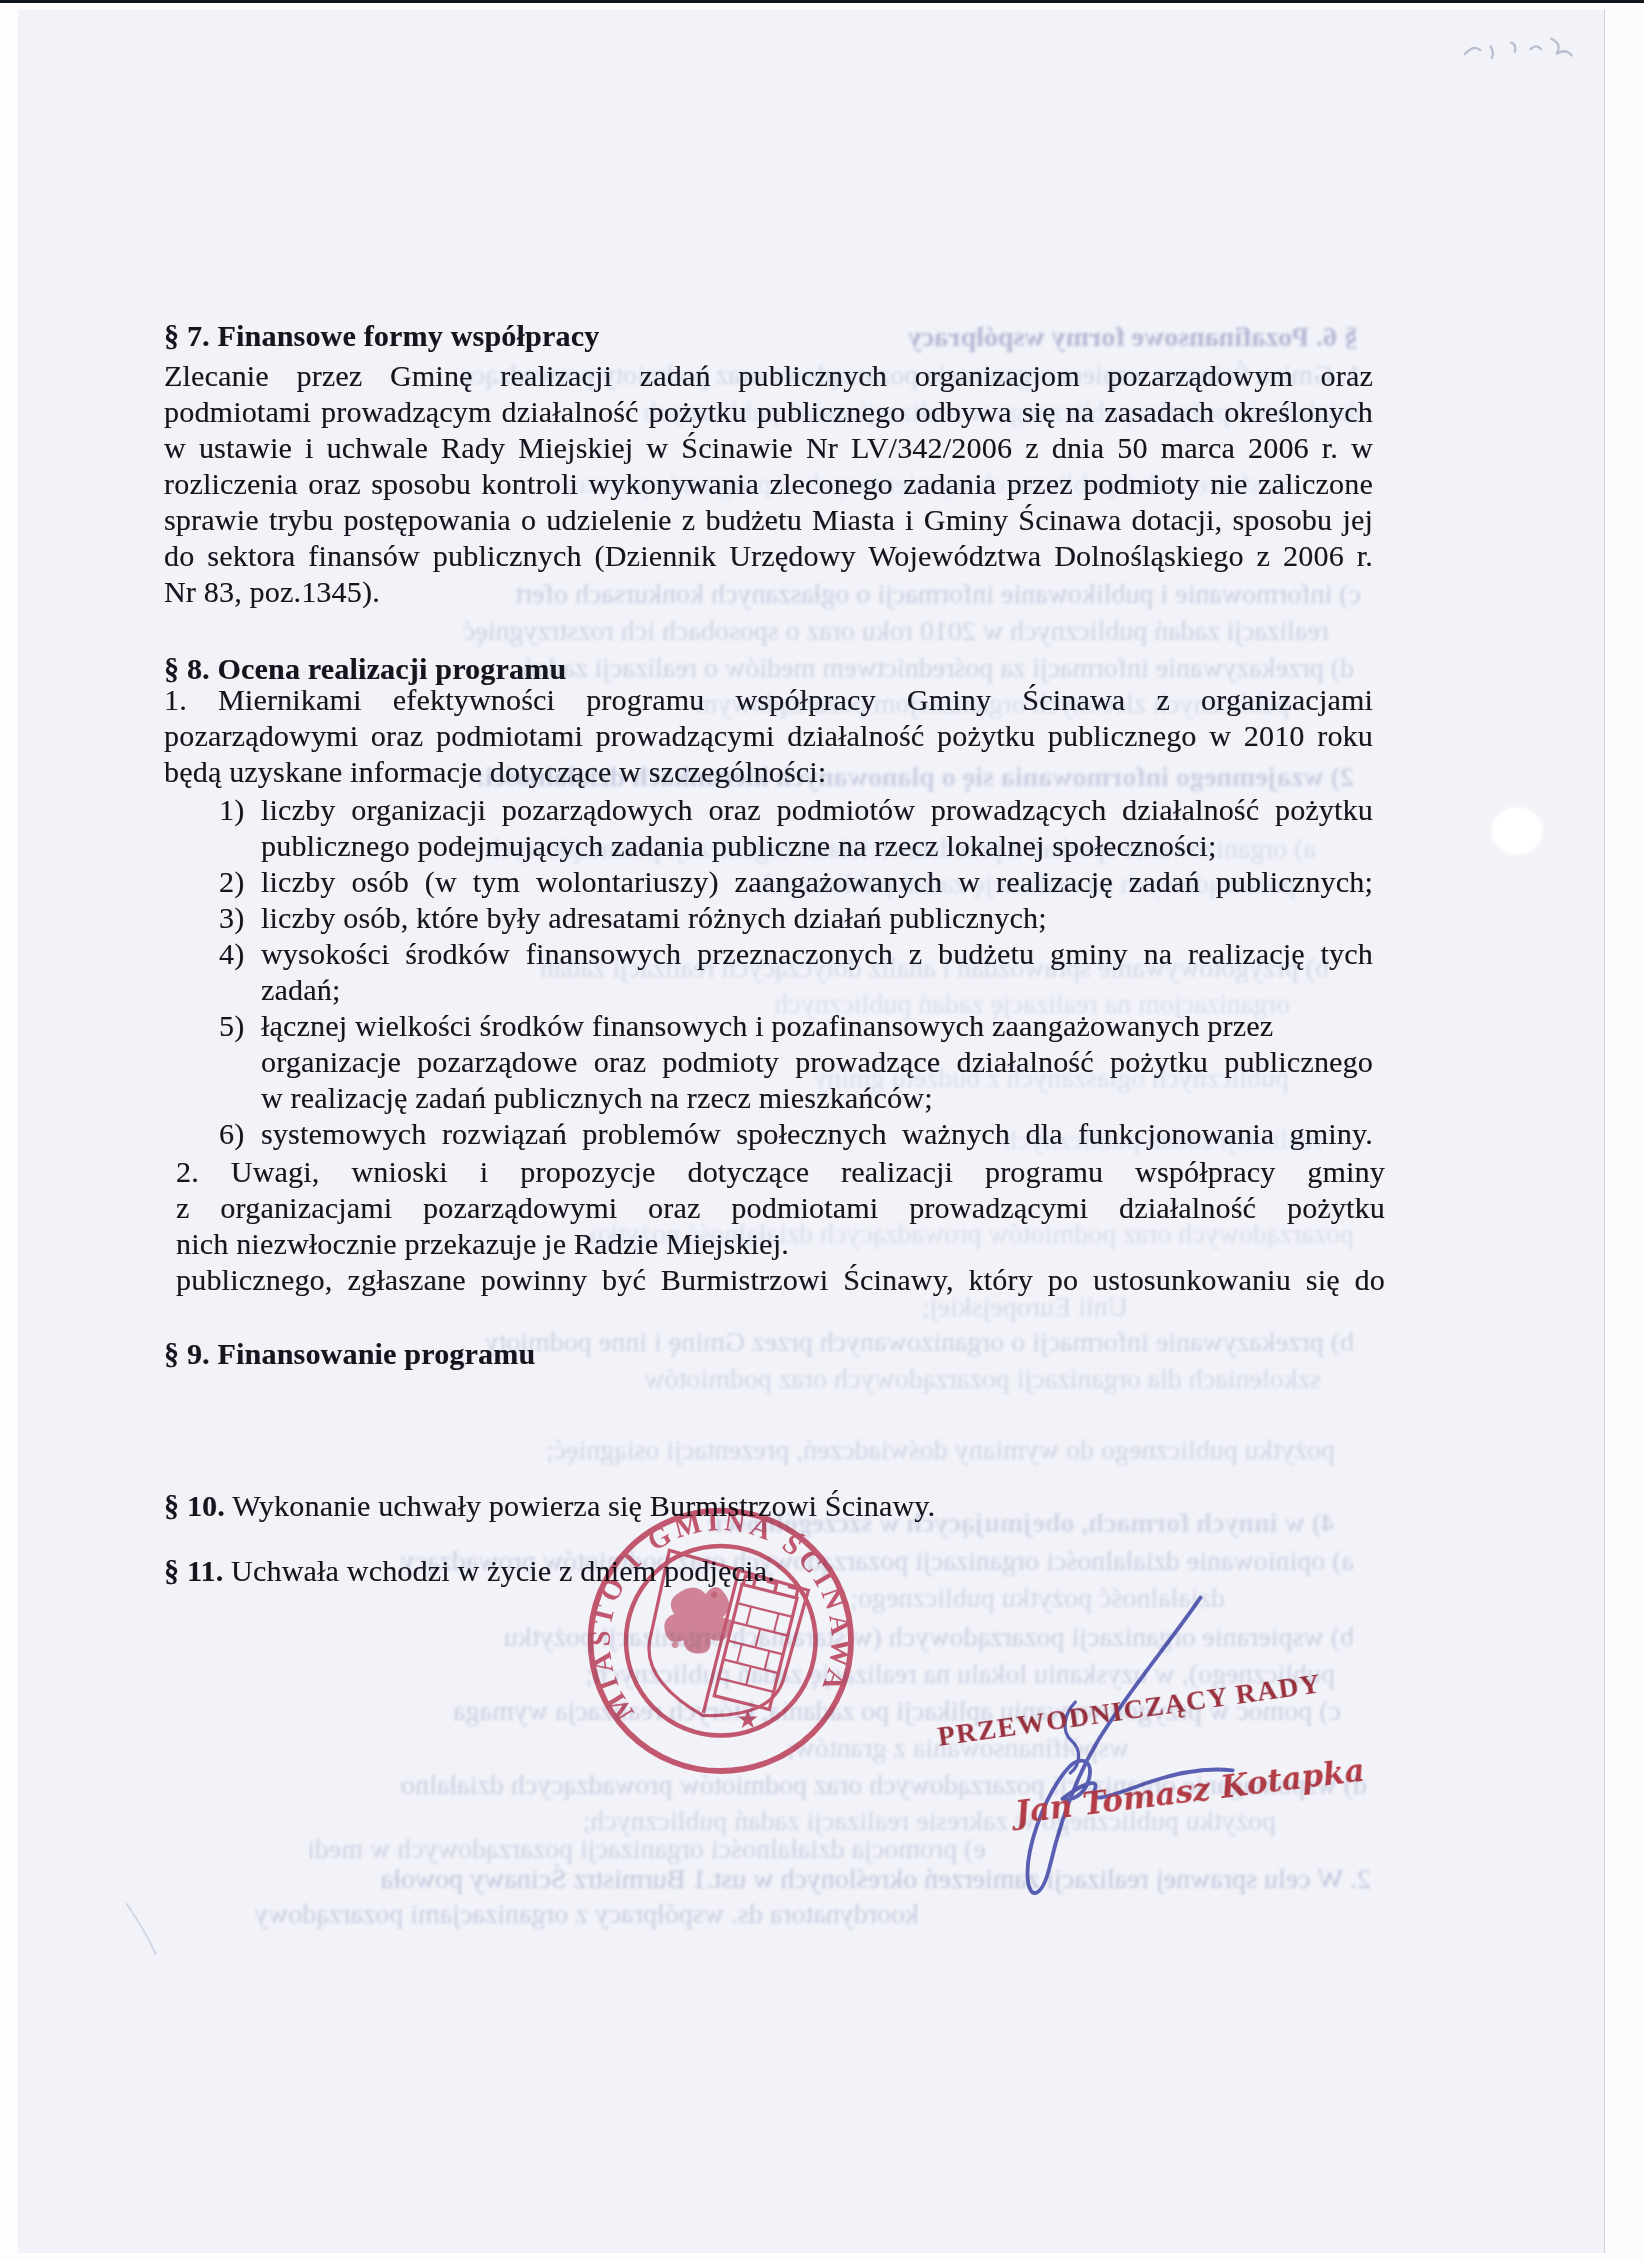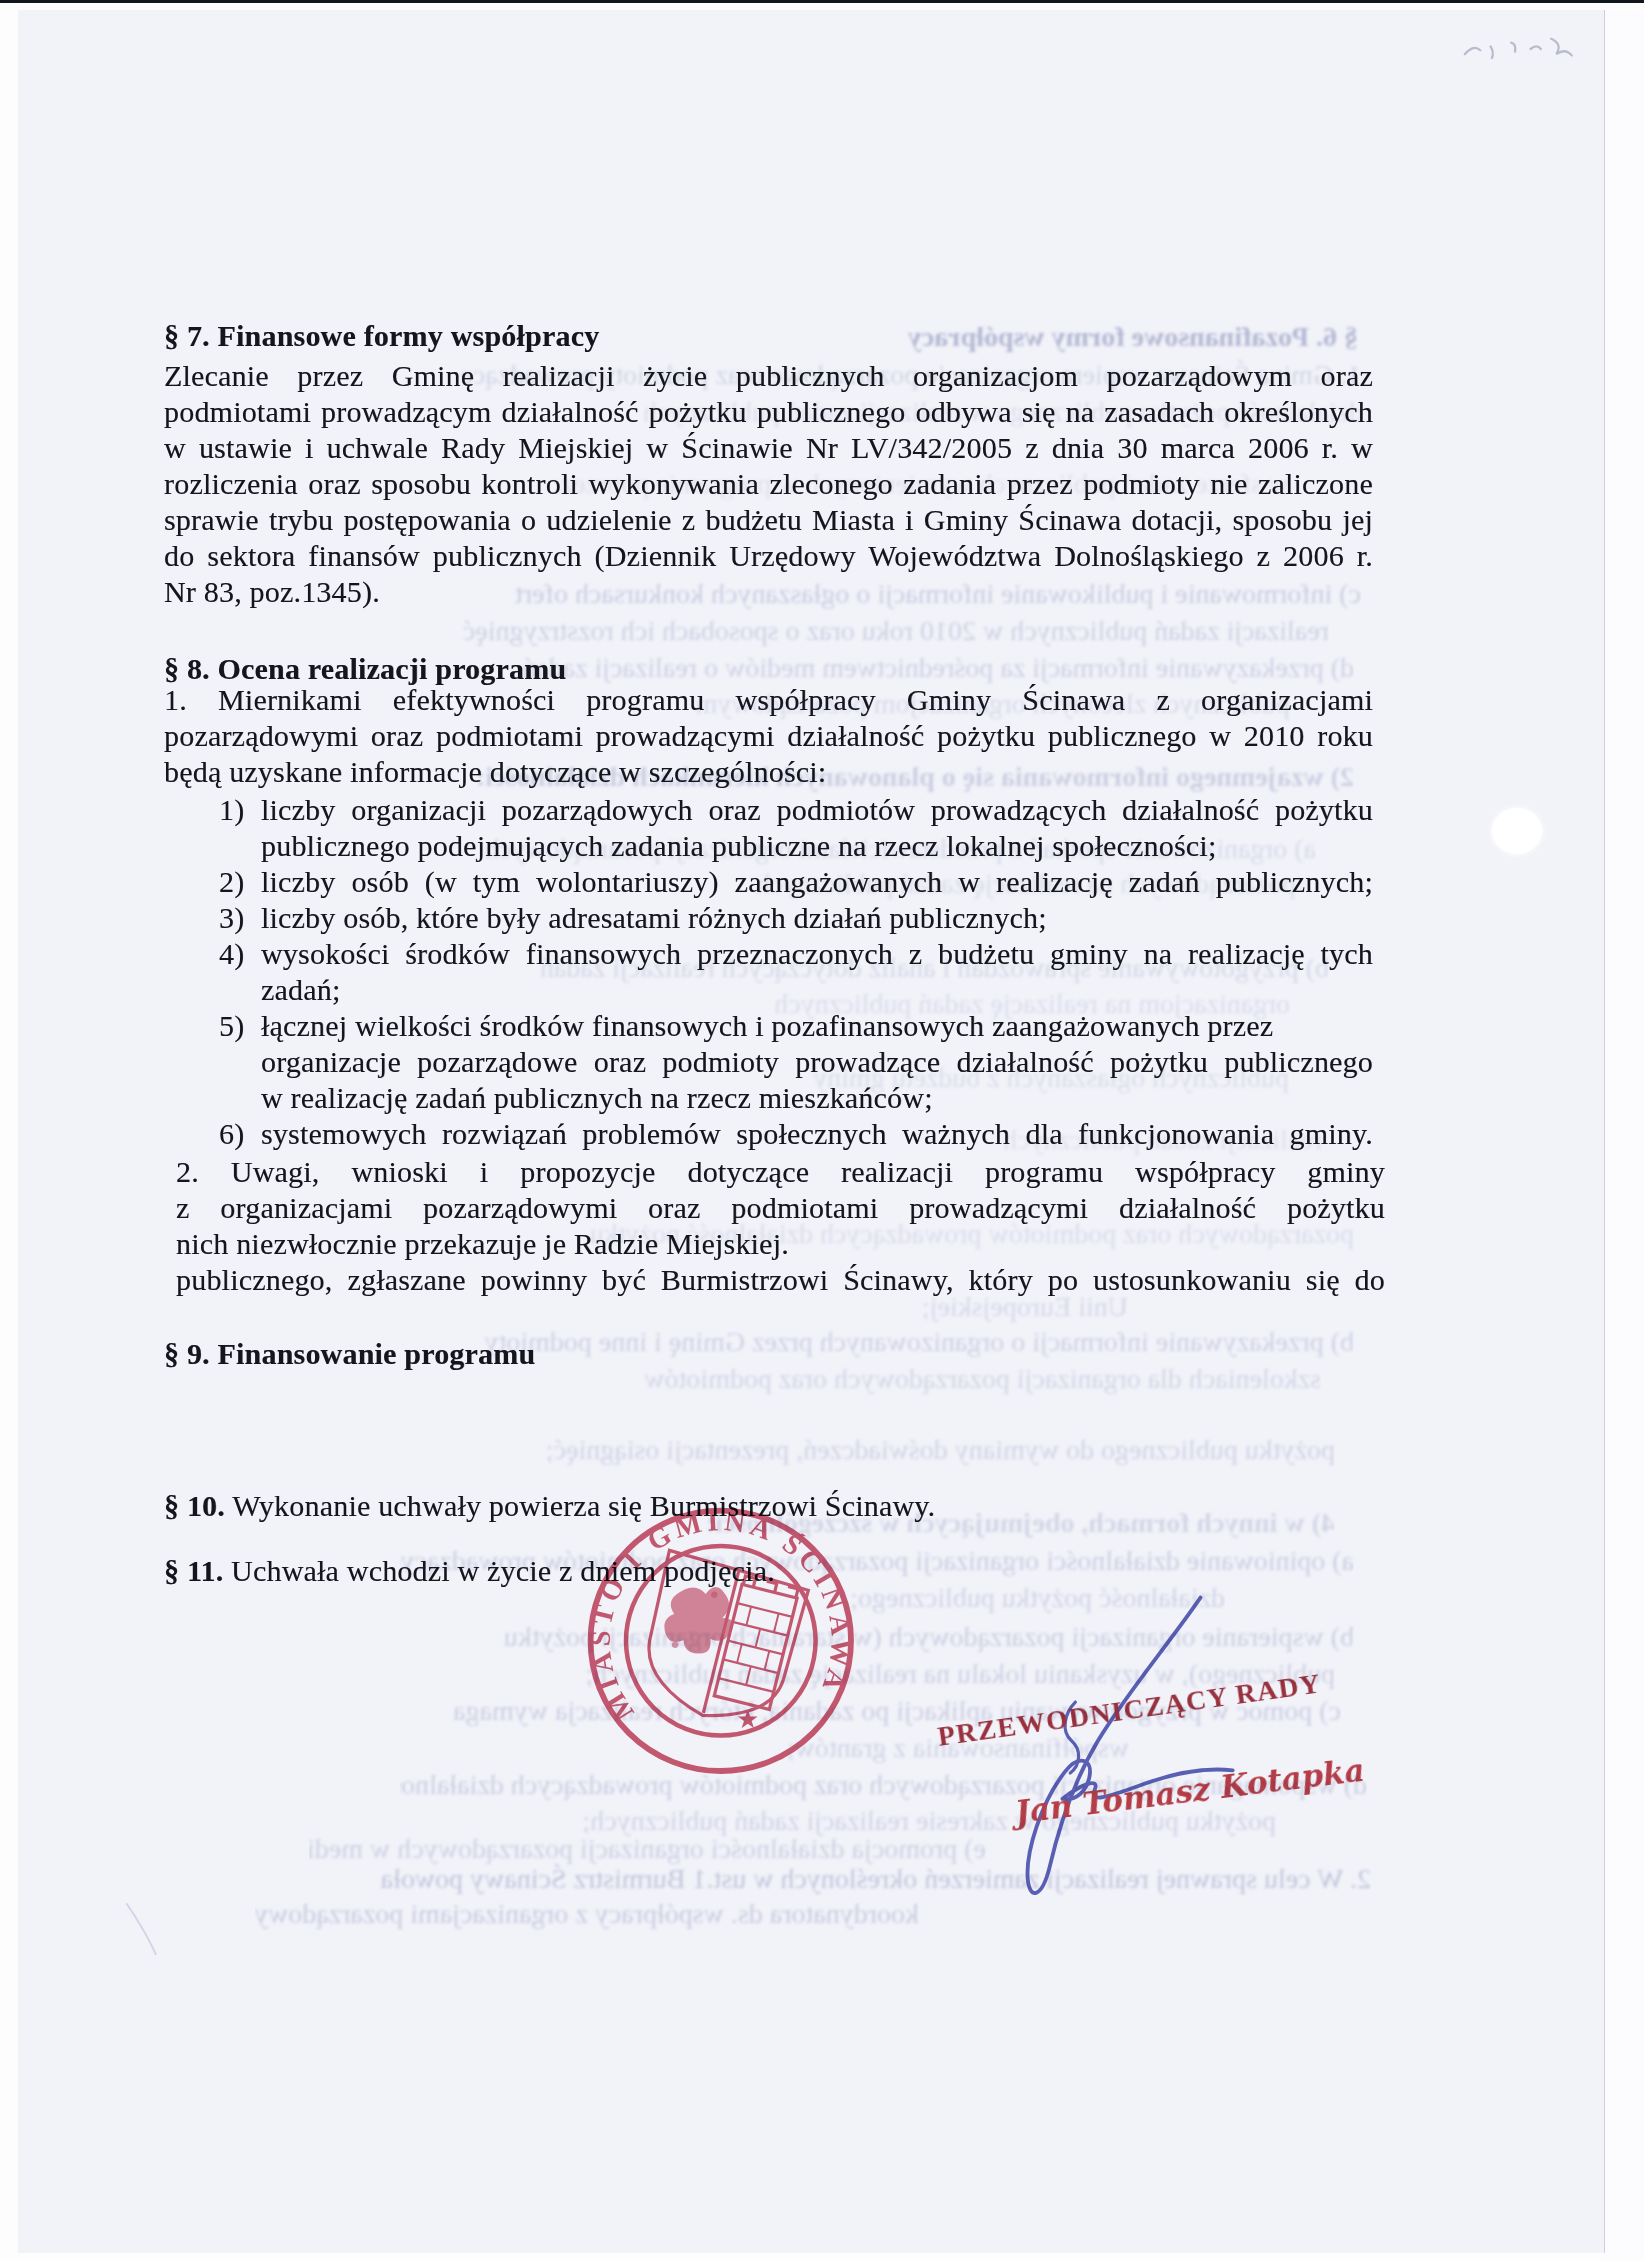--- a/index.html
+++ b/index.html
@@ -158,23 +158,23 @@
     </div>
     <div class="bleed" style="left: 255px; top: 1897px; width: 664px; opacity: 0.34;">
       <span>koordynatora ds. współpracy z organizacjami pozarządowymi.</span>
     </div>
   </div>
 <div id="text-layer">
     <div class="block" style="top: 318px;">
       <div class="line bold">§ 7. Finansowe formy współpracy</div>
     </div>
     <div class="block" style="top: 358px;">
-      <div class="line j">Zlecanie przez Gminę realizacji życie publicznych organizacjom pozarządowym oraz</div>
+      <div class="line j">Zlecanie przez Gminę realizacji zadań publicznych organizacjom pozarządowym oraz</div>
       <div class="line j">podmiotami prowadzącym działalność pożytku publicznego odbywa się na zasadach określonych</div>
-      <div class="line j">w ustawie i uchwale Rady Miejskiej w Ścinawie Nr LV/342/2005 z dnia 30 marca 2006 r. w</div>
+      <div class="line j">w ustawie i uchwale Rady Miejskiej w Ścinawie Nr LV/342/2006 z dnia 50 marca 2006 r. w</div>
       <div class="line j">rozliczenia oraz sposobu kontroli wykonywania zleconego zadania przez podmioty nie zaliczone</div>
       <div class="line j">sprawie trybu postępowania o udzielenie z budżetu Miasta i Gminy Ścinawa dotacji, sposobu jej</div>
       <div class="line j">do sektora finansów publicznych (Dziennik Urzędowy Województwa Dolnośląskiego z 2006 r.</div>
       <div class="line">Nr 83, poz.1345).</div>
     </div>
     <div class="block" style="top: 651px;">
       <div class="line bold">§ 8. Ocena realizacji programu</div>
     </div>
     <div class="block" style="top: 682px;">
       <div class="line j">1.  Miernikami  efektywności  programu  współpracy  Gminy  Ścinawa  z  organizacjami</div>

